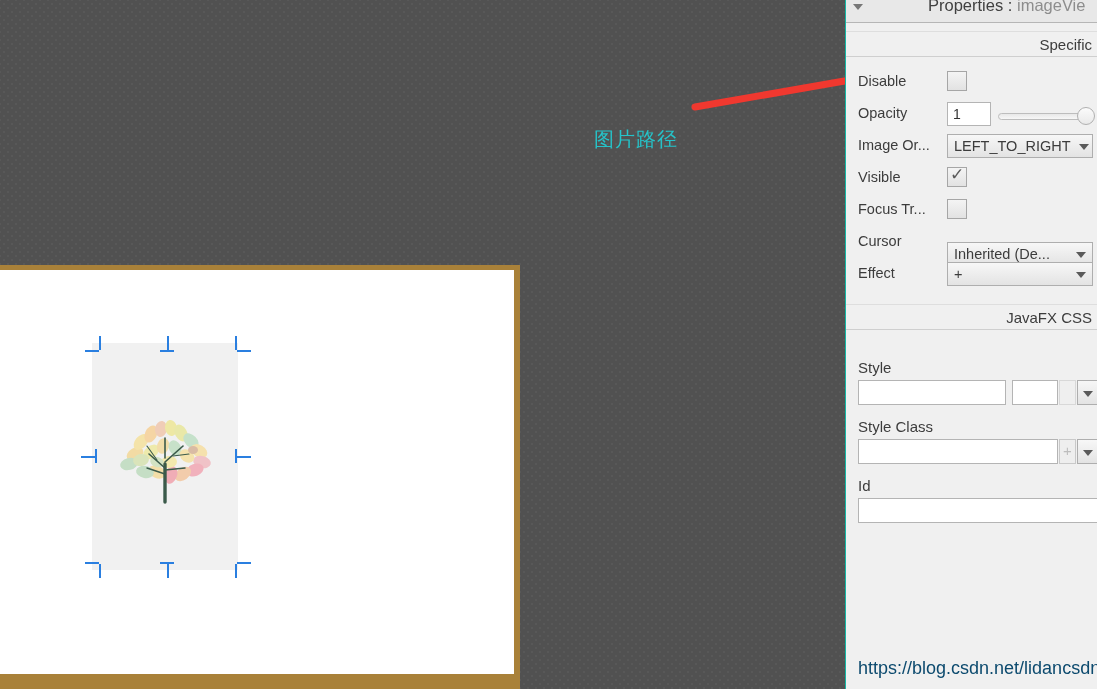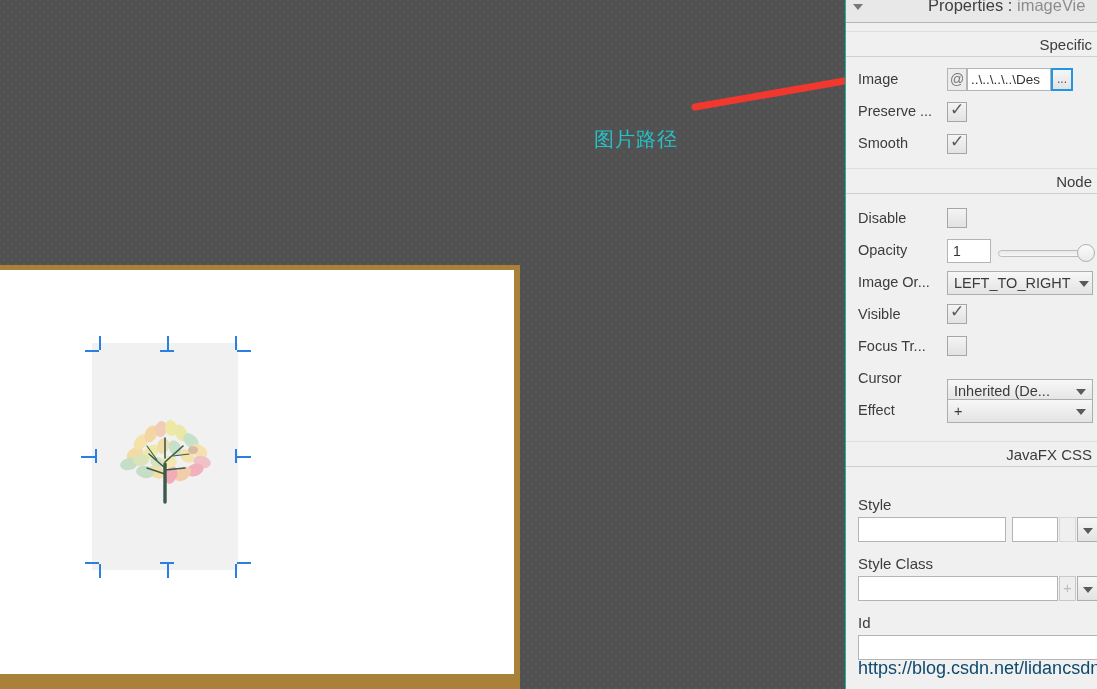--- a/index.html
+++ b/index.html
@@ -446,42 +446,21 @@
 
     <div class="panel-titlebar">
       <div class="twisty"></div>
       <div class="panel-title-text">
         <span>Properties : </span><span class="sub">imageVie</span>
       </div>
     </div>
 
     <div class="section-head" style="margin-top:8px;">Specific</div>
 
-    <div class="rows" style="padding-top:8px;">
-      <div class="row">
-        <div class="row-label">Image</div>
-        <div class="row-ctl" style="top:3px;">
-          <span class="atbox">@</span><span class="textfield" style="display:inline-block; width:84px; vertical-align:top;">..\..\..\..\Des</span><span class="dotsbtn">...</span>
-        </div>
-      </div>
-      <div class="row">
-        <div class="row-label">Preserve ...</div>
-        <div class="row-ctl" style="top:5px;">
-          <div class="checkbox checked"></div>
-        </div>
-      </div>
-      <div class="row">
-        <div class="row-label">Smooth</div>
-        <div class="row-ctl" style="top:5px;">
-          <div class="checkbox checked"></div>
-        </div>
-      </div>
-    </div>
-
-    <div class="section-head" style="margin-top:7px;">Node</div>
+
 
     <div class="rows" style="padding-top:10px;">
       <div class="row">
         <div class="row-label">Disable</div>
         <div class="row-ctl" style="top:4px;">
           <div class="checkbox"></div>
         </div>
       </div>
 
       <div class="row">

